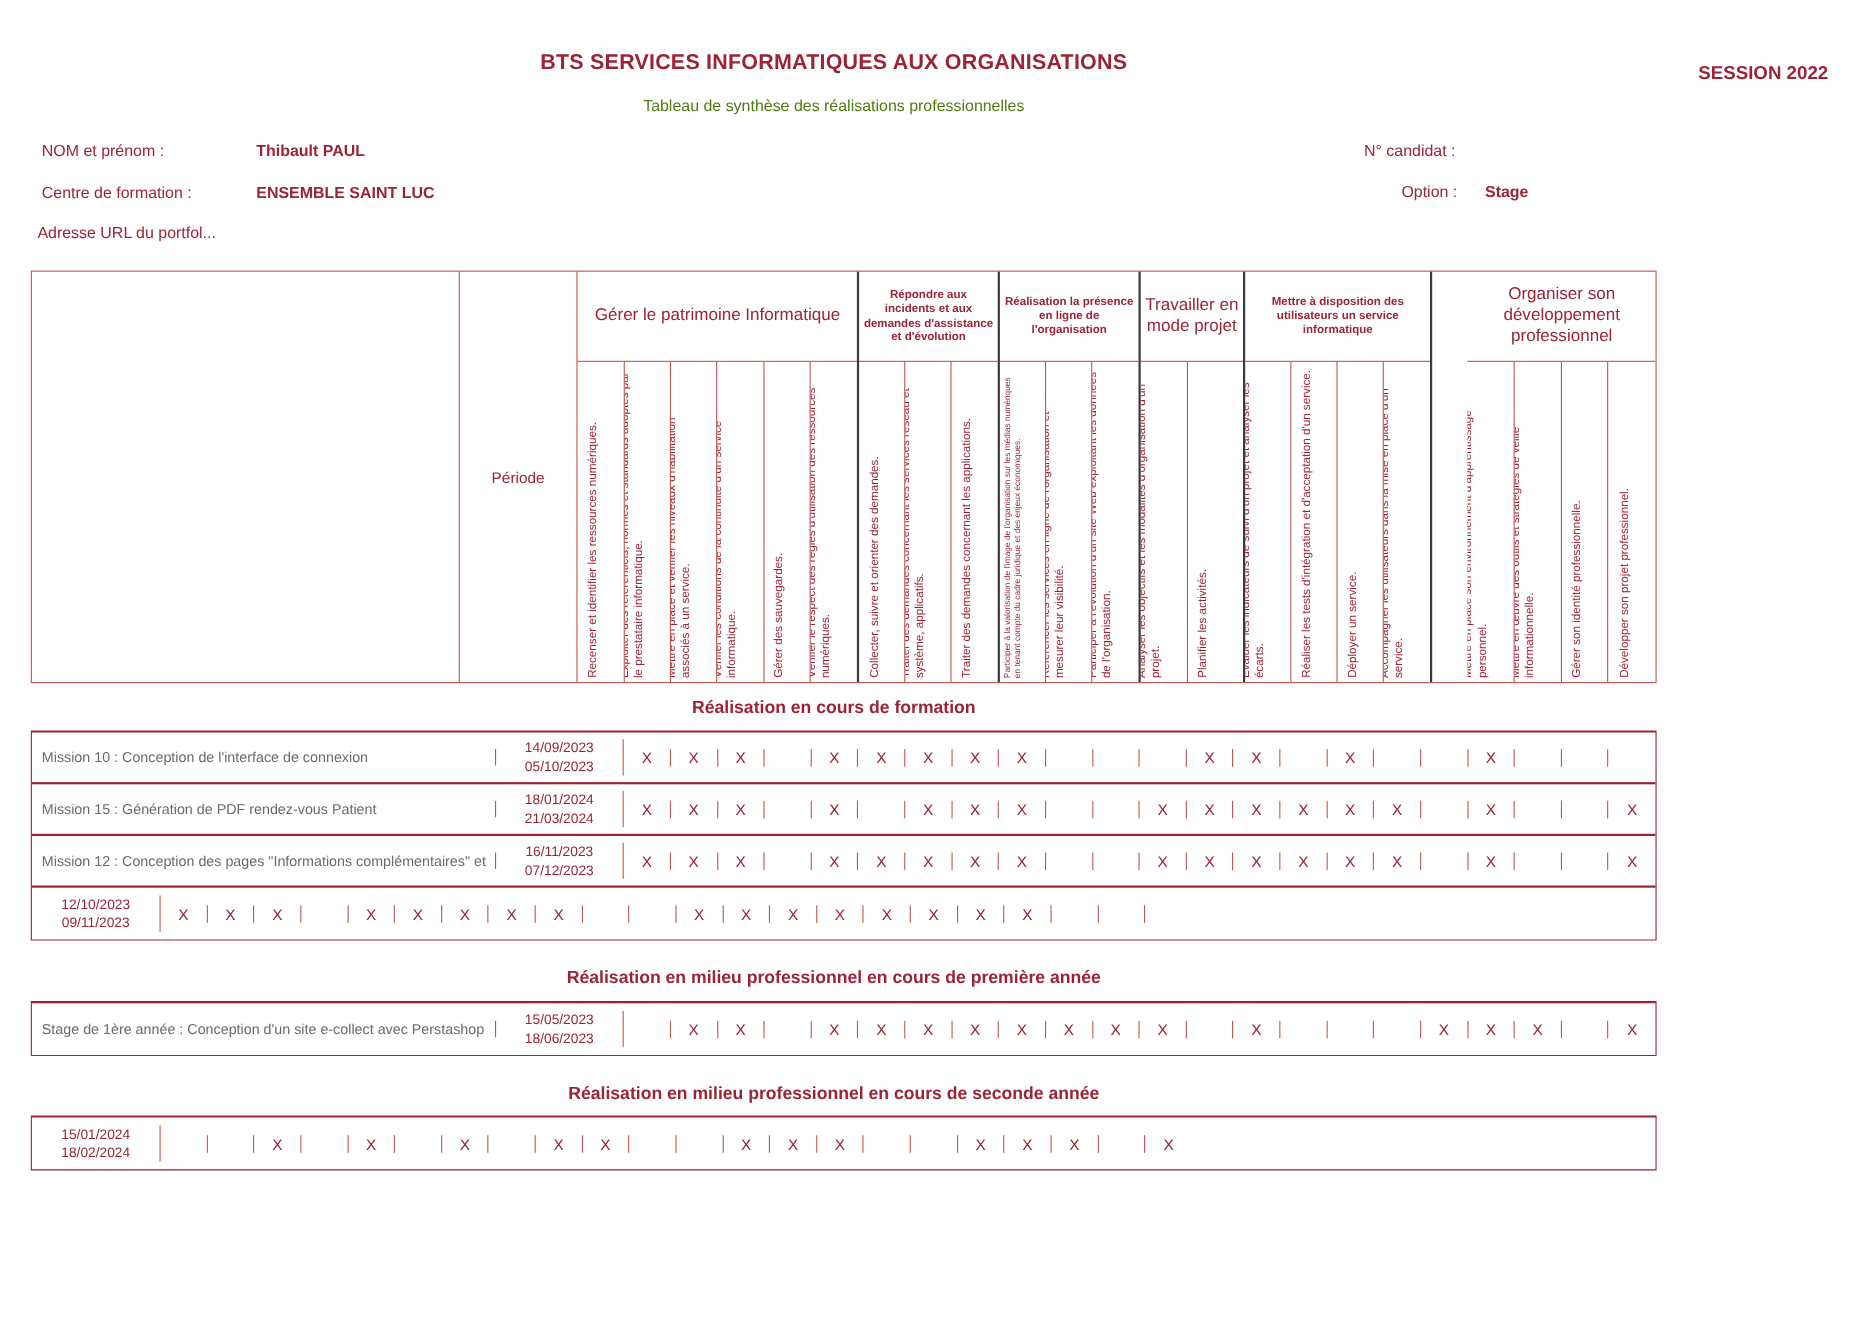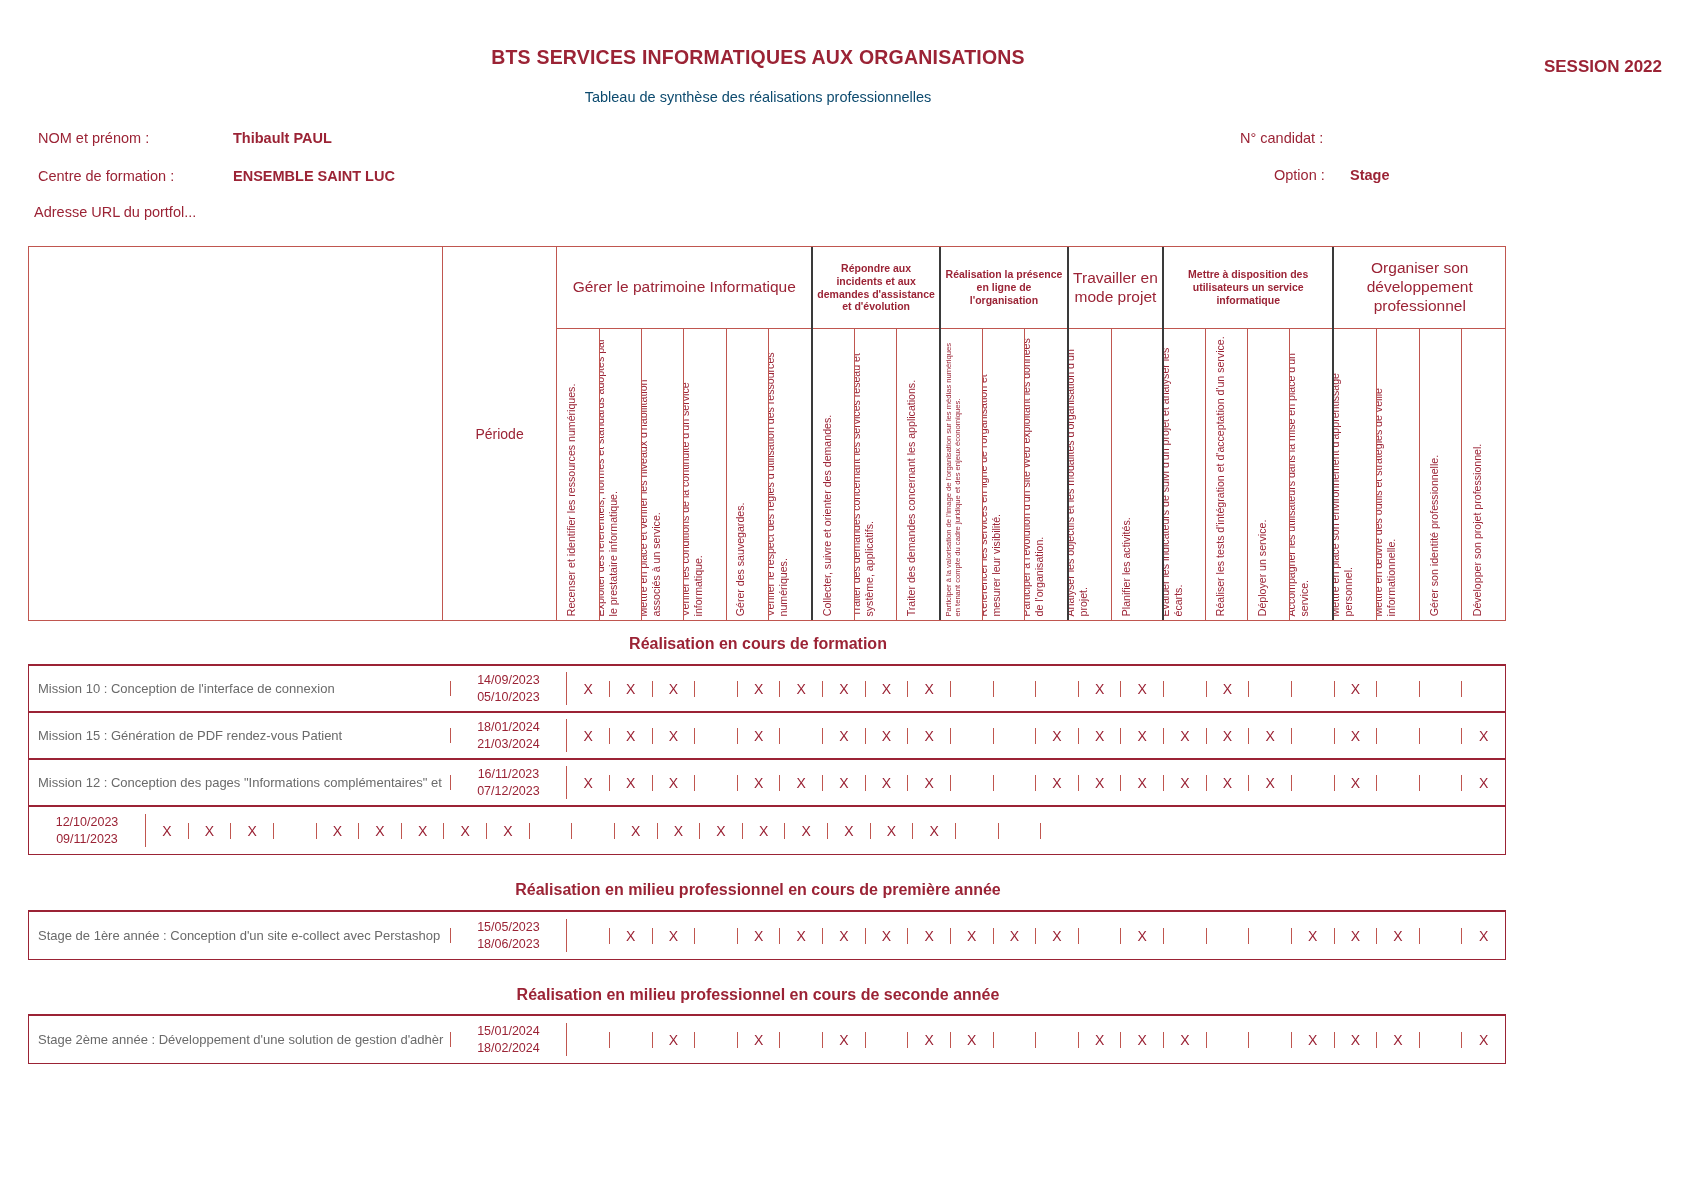--- a/index.html
+++ b/index.html
@@ -14,21 +14,21 @@
   }
   
   .hdr-title {
     position:absolute; left:0; right:0; top:46px;
     text-align:center; font-weight:bold; font-size:19.5px;
     letter-spacing:0.2px; color:#9b2335;
   }
   .hdr-title .inner { display:inline-block; transform:translateX(-92px); }
   .hdr-sub {
     position:absolute; left:0; right:0; top:89px;
-    text-align:center; font-size:14.5px; color:#0c4a6e;
+    text-align:center; font-size:14.5px; color:#4d7c0f;
   }
   .hdr-sub .inner { display:inline-block; transform:translateX(-92px); }
   .session {
     position:absolute; right:38px; top:57px;
     font-weight:bold; font-size:17px; color:#9b2335;
   }
   .lbl { position:absolute; font-size:14.5px; color:#9b2335; white-space:nowrap; }
   .val { position:absolute; font-size:14.5px; font-weight:bold; color:#9b2335; white-space:nowrap; }
 
   
@@ -200,21 +200,21 @@
             <div class="vtext">Réaliser les tests d'intégration et d'acceptation d'un service.</div>
           </div>
           <div class="vcell" style="width: 42.6364px;">
             <div class="vtext">Déployer un service.</div>
           </div>
           <div class="vcell" style="width: 42.6364px;">
             <div class="vtext">Accompagner les utilisateurs dans la mise en place d'un service.</div>
           </div>
         </div>
       </div>
-      <div class="group" style="width: 170.545px;">
+      <div class="group" style="width: 170.545px; margin-left: 32px;">
         <div class="group-hd g-big">Organiser son développement professionnel</div>
         <div class="group-cols">
           <div class="vcell" style="width: 42.6364px;">
             <div class="vtext">Mettre en place son environnement d'apprentissage personnel.</div>
           </div>
           <div class="vcell" style="width: 42.6364px;">
             <div class="vtext">Mettre en œuvre des outils et stratégies de veille informationnelle.</div>
           </div>
           <div class="vcell" style="width: 42.6364px;">
             <div class="vtext">Gérer son identité professionnelle.</div>
@@ -385,21 +385,20 @@
         <div class="dcell" style="width: 42.6364px;">X</div>
         <div class="dcell" style="width: 42.6364px;"></div>
         <div class="dcell" style="width: 42.6364px;">X</div>
       </div>
     </div>
   </div>
 
 <div class="sect" style="top:986px;text-align:center;"><span class="inner">Réalisation en milieu professionnel en cours de seconde année</span></div>
 <div class="dtable" id="dtable-2" style="top:1014px;">
     <div class="drow" style="height: 47px;">
-      <div class="d-title">Stage 2ème année : Développement d'une solution de gestion d'adhèr</div>
       <div class="d-per">
         <span>15/01/2024</span>
         <span>18/02/2024</span>
       </div>
       <div class="d-cells">
         <div class="dcell" style="width: 42.6364px;"></div>
         <div class="dcell" style="width: 42.6364px;"></div>
         <div class="dcell" style="width: 42.6364px;">X</div>
         <div class="dcell" style="width: 42.6364px;"></div>
         <div class="dcell" style="width: 42.6364px;">X</div>

